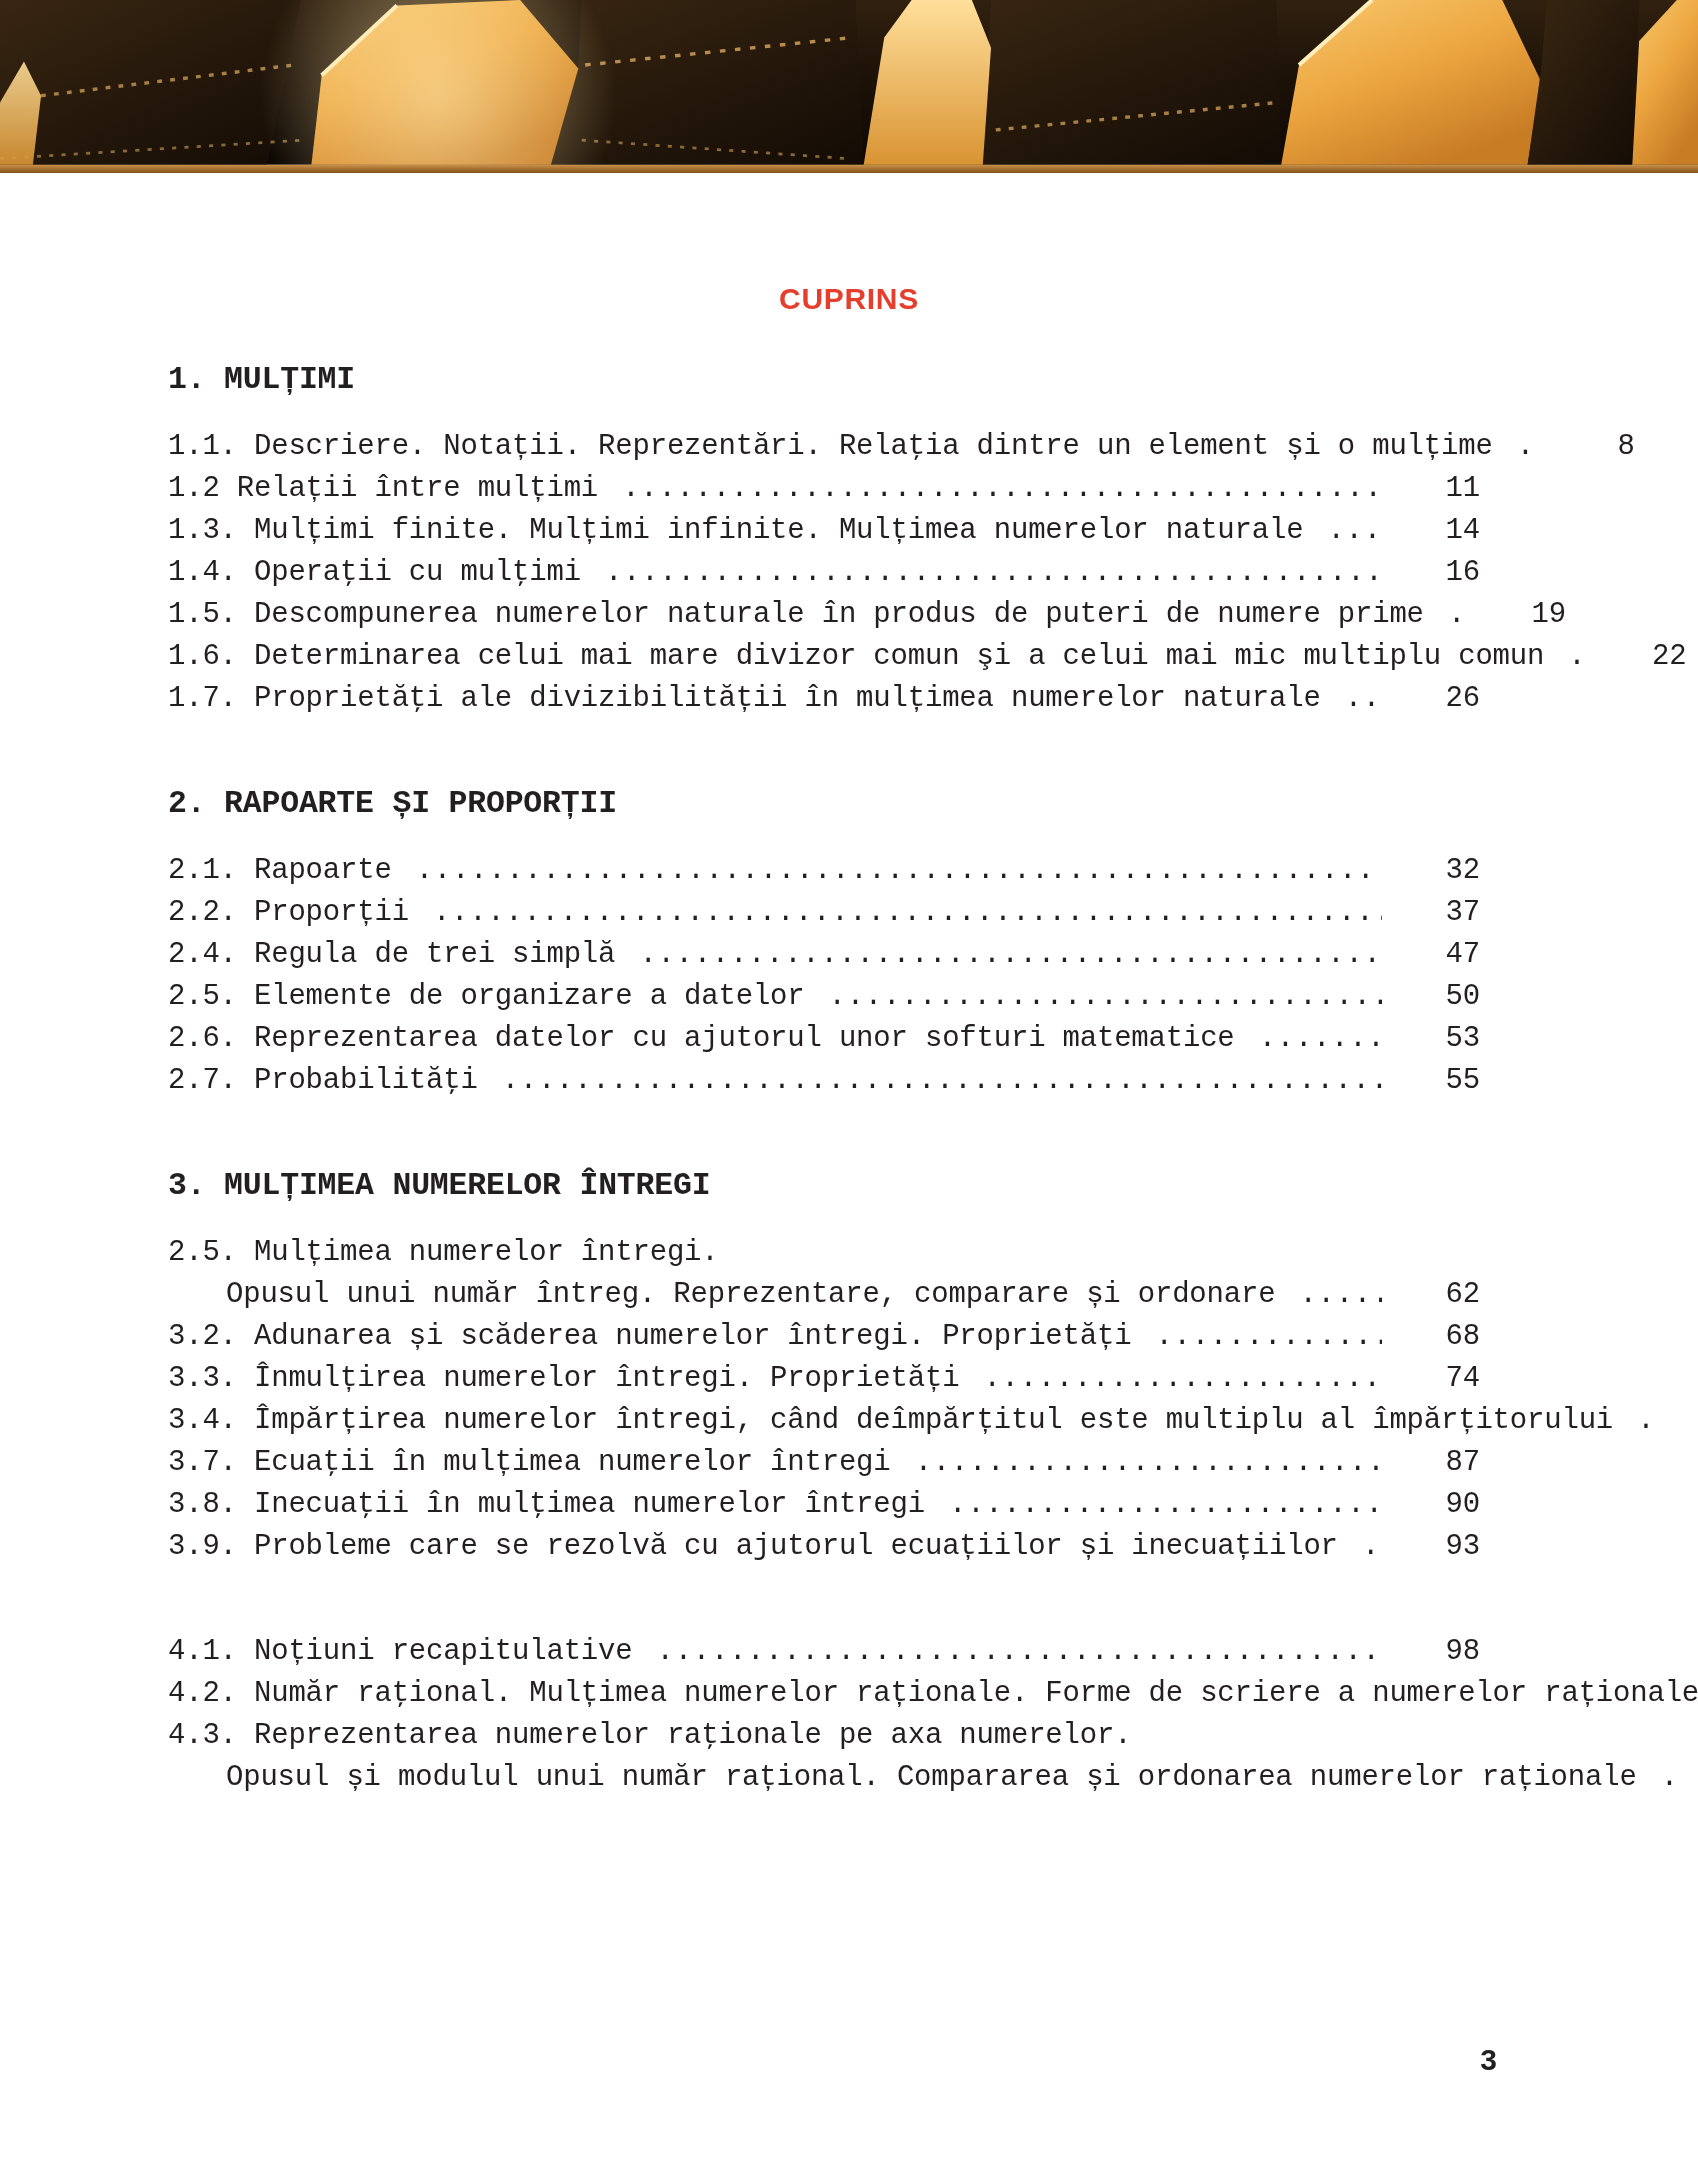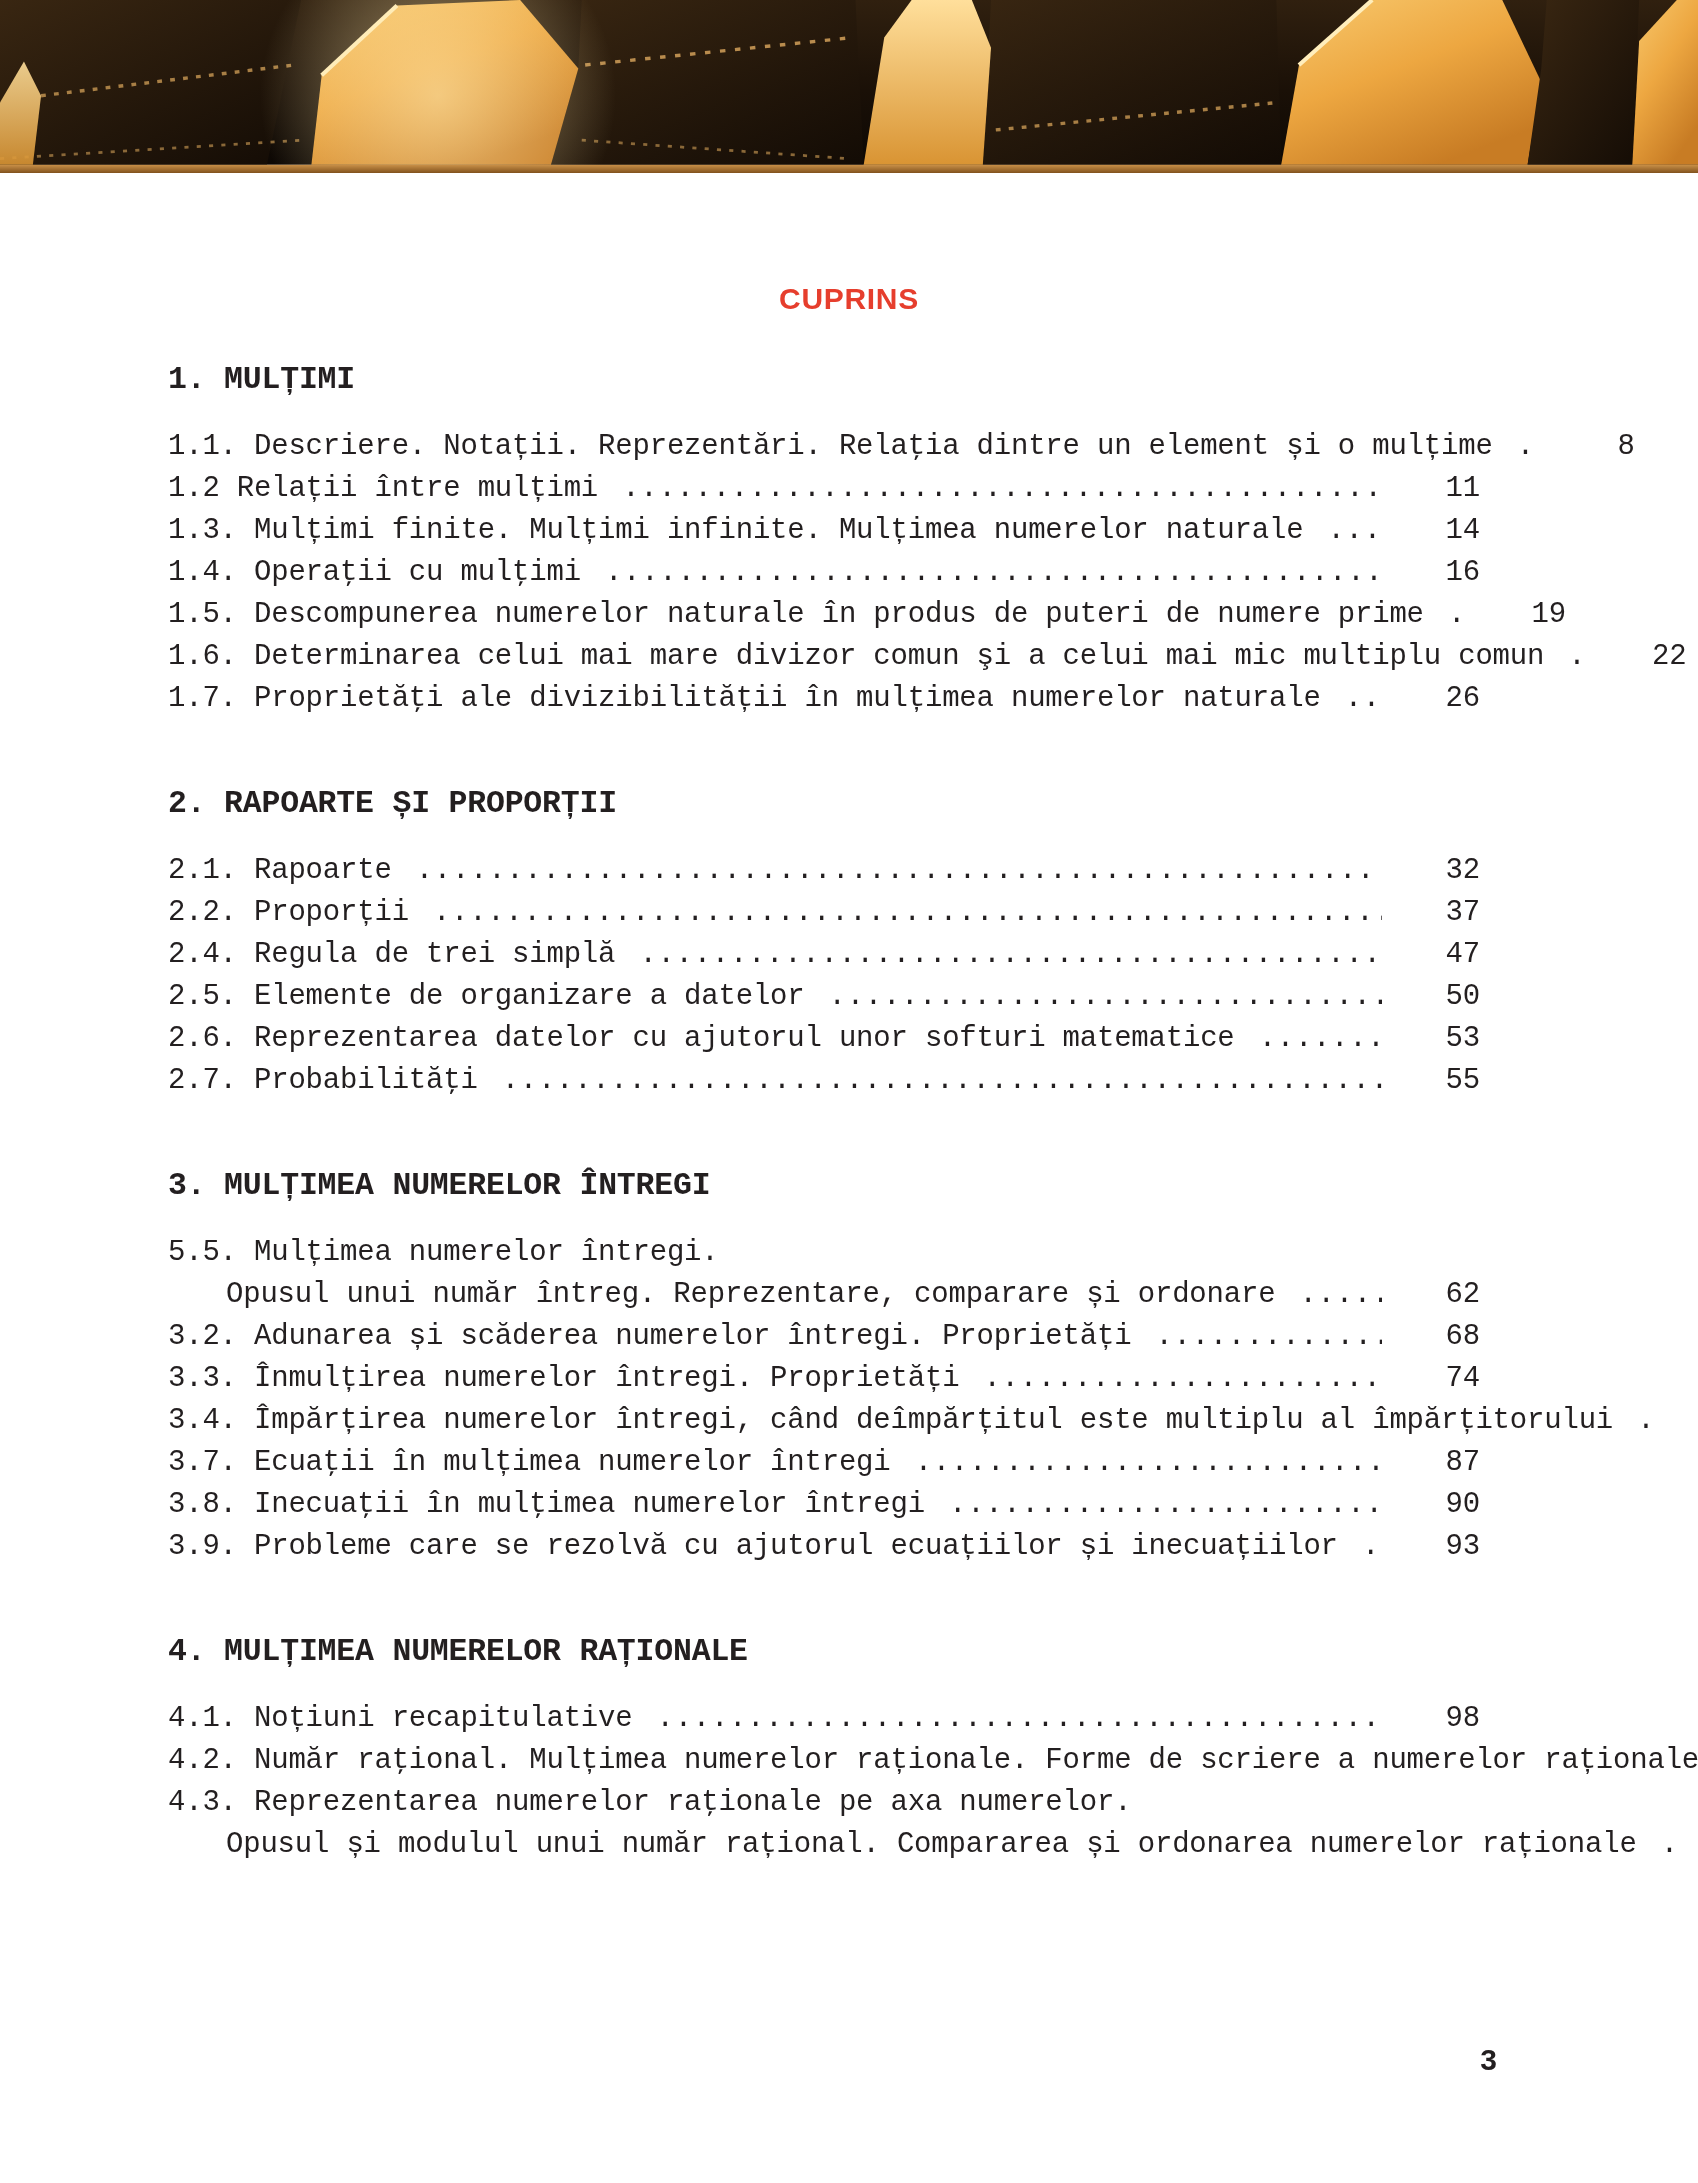--- a/index.html
+++ b/index.html
@@ -215,21 +215,21 @@
           <span class="entry-text">2.7. Probabilităţi</span>
           <span class="leader"></span>
           <span class="page-num">55</span>
         </div>
       </div>
     </section>
     <section class="section">
       <h2 class="section-heading">3. MULȚIMEA NUMERELOR ÎNTREGI</h2>
       <div class="rows">
         <div class="row plain">
-          <span class="entry-text">5.5. Mulțimea numerelor întregi.</span>
+          <span class="entry-text">2.5. Mulțimea numerelor întregi.</span>
         </div>
         <div class="row cont">
           <span class="entry-text">Opusul unui număr întreg. Reprezentare, comparare și ordonare</span>
           <span class="leader"></span>
           <span class="page-num">62</span>
         </div>
         <div class="row">
           <span class="entry-text">3.2. Adunarea și scăderea numerelor întregi. Proprietăți</span>
           <span class="leader"></span>
           <span class="page-num">68</span>
@@ -255,21 +255,20 @@
           <span class="page-num">90</span>
         </div>
         <div class="row">
           <span class="entry-text">3.9. Probleme care se rezolvă cu ajutorul ecuațiilor și inecuațiilor</span>
           <span class="leader"></span>
           <span class="page-num">93</span>
         </div>
       </div>
     </section>
     <section class="section">
-      <h2 class="section-heading">4. MULȚIMEA NUMERELOR RAȚIONALE</h2>
       <div class="rows">
         <div class="row">
           <span class="entry-text">4.1. Noțiuni recapitulative</span>
           <span class="leader"></span>
           <span class="page-num">98</span>
         </div>
         <div class="row">
           <span class="entry-text">4.2. Număr raţional. Mulțimea numerelor raționale. Forme de scriere a numerelor raționale</span>
           <span class="leader"></span>
           <span class="page-num">100</span>

